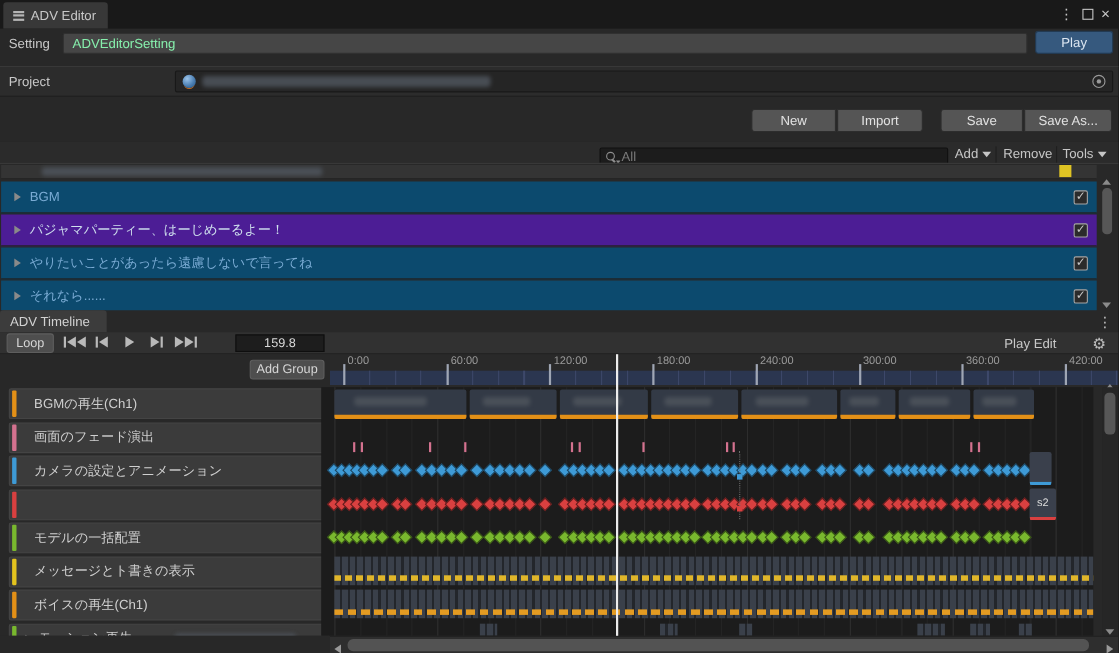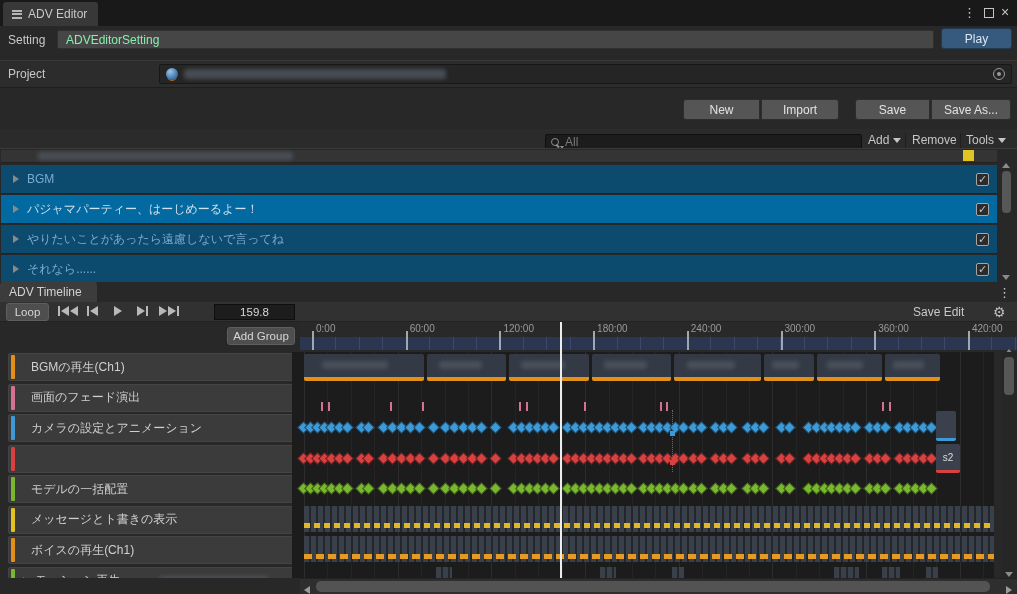--- a/index.html
+++ b/index.html
@@ -45,21 +45,21 @@
   #search-field{left:545px;top:5px;width:317px;height:16px;background:#1c1c1c;border:1px solid #101010;border-radius:2px;display:flex;align-items:center;gap:5px;padding:0 5px;color:#7a7a7a;text-align:center;}
   .mag{position:relative;width:9px;height:9px;}
   .mag::before{content:"";position:absolute;left:0;top:0;width:6px;height:6px;border:1.5px solid #8d8d8d;border-radius:50%;}
   .mag::after{content:"";position:absolute;left:6px;top:6px;width:4px;height:1.5px;background:#8d8d8d;transform:rotate(45deg);transform-origin:0 0;}
   .tb-item{display:flex;align-items:center;gap:4px;color:#c6c6c6;}
   .tb-sep{width:1px;height:16px;background:#1f1f1f;}
 
   
   #scene-list{left:0;top:148px;width:1017px;height:134px;background:#282828;border-top:1px solid #3a3a3a;overflow:hidden;}
   .scene-row{position:absolute;left:1px;width:996px;height:29px;background:#0c4a6e;border-bottom:1px solid #222;display:flex;align-items:center;}
-  .scene-row.selected{background:#0369a1;}
+  .scene-row.selected{background:#4c1d95;}
   .scene-label{color:#7aabd4;margin-left:8px;}
   .scene-row.selected .scene-label{color:#cfe0ee;}
   .checkbox{position:absolute;left:975px;width:13px;height:13px;background:#2b2b2b;border:1px solid #a5a5a5;border-radius:2px;color:#c4c4c4;font-size:11px;line-height:11px;text-align:center;}
   .scrollbar-thumb{background:#575757;border-radius:4px;}
 
   
   #tl-tab{left:0;top:282px;width:97px;height:20px;background:#3c3c3c;border-radius:3px 3px 0 0;display:flex;align-items:center;padding-left:9px;color:#d2d2d2;}
   #transport-row{left:0;top:302px;width:1017px;height:20px;background:#313131;border-bottom:1px solid #232323;}
   .transport-icon{color:#b9b9b9;display:flex;align-items:center;gap:1px;justify-content:center;}
   #time-field{left:214px;top:2px;width:81px;height:16px;background:#1d1d1d;border:1px solid #0e0e0e;color:#d8d8d8;font-size:11.5px;display:flex;align-items:center;justify-content:center;}
@@ -206,21 +206,21 @@
     <div class="abs transport-icon" style="left:132px;top:4px;width:20px;">
         <span class="tri-r"></span>
         <span class="vbar"></span>
       </div>
     <div class="abs transport-icon" style="left:156px;top:4px;width:26px;">
         <span class="tri-r"></span>
         <span class="tri-r"></span>
         <span class="vbar"></span>
       </div>
     <div id="time-field" class="abs">159.8</div>
-    <div class="abs" style="left:913px;top:3px;color:#c8c8c8;">Save Edit</div>
+    <div class="abs" style="left:913px;top:3px;color:#c8c8c8;">Play Edit</div>
     <div id="gear" class="abs" style="left:993px;top:2px;">⚙</div>
   </div>
 
   <div id="tl-left" class="abs">
     <div class="abs btn-sm" style="left:227px;top:5px;width:68px;height:18px;">Add Group</div>
     <div id="track-rows">
         <div class="track-row" style="top: 31px;">
           <div class="track-accent" style="background: rgb(227, 144, 23);"></div>
           <span class="track-label">BGMの再生(Ch1)</span>
         </div>

